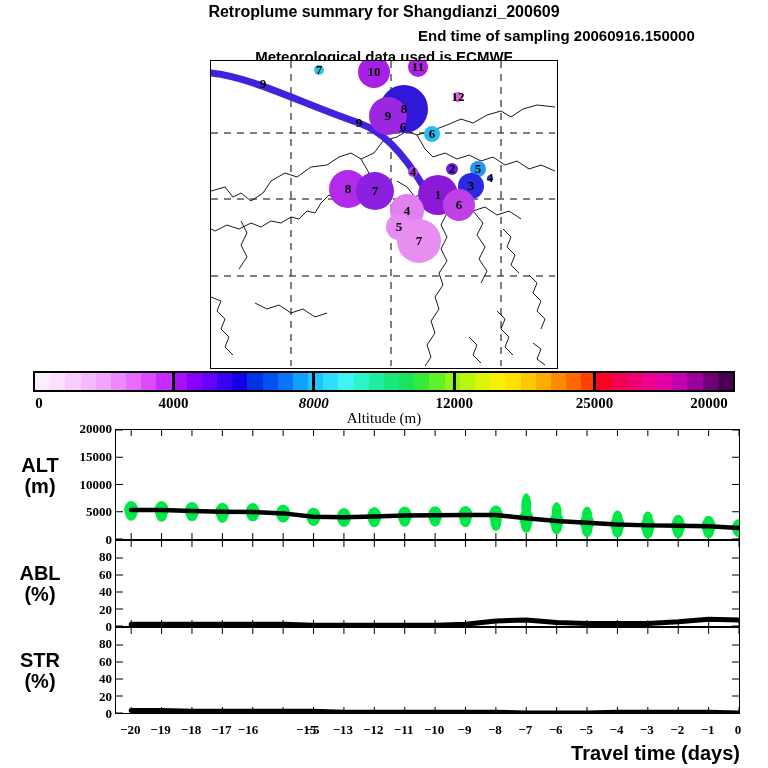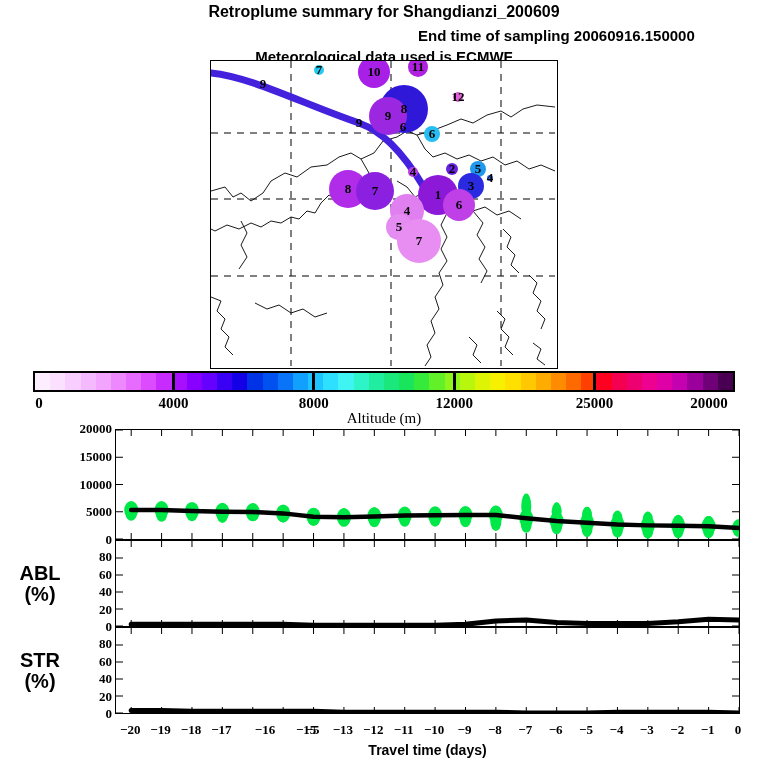--- a/index.html
+++ b/index.html
@@ -44,21 +44,21 @@
 
   .ylab{position:absolute;right:0;font-size:13px;font-weight:bold;
         transform:translateY(-50%);font-family:"Liberation Serif",serif;}
   .ylabwrap{position:absolute;left:0;width:112px;height:0;}
 
   .bigside{position:absolute;font-size:20px;font-weight:bold;
            text-align:center;width:72px;left:4px;line-height:1.05;}
 
   .xlab{position:absolute;top:722px;font-size:13px;font-weight:bold;
         transform:translateX(-50%);font-family:"Liberation Serif",serif;}
-  #xTitle{left:115px;top:742px;width:625px;text-align:center;font-size:14px;}
+  #xTitle{left:115px;top:742px;width:625px;text-align:right;font-size:20px;}
 </style>
 </head>
 <body>
 
 <div id="root">
 
   <div class="txt" id="title">Retroplume summary for Shangdianzi_200609</div>
   <div class="txt" id="endTime">End time of sampling 20060916.150000</div>
   <div class="txt" id="metLine">Meteorological data used is ECMWF</div>
 
@@ -197,21 +197,21 @@
     </div>
   <div id="cbSeps">
       <div class="cbsep" style="left: 171.9px;"></div>
       <div class="cbsep" style="left: 312.3px;"></div>
       <div class="cbsep" style="left: 452.7px;"></div>
       <div class="cbsep" style="left: 593.1px;"></div>
     </div>
   <div id="cbTicks">
       <div class="cbtick" style="left: 39px;">0</div>
       <div class="cbtick" style="left: 173.4px;">4000</div>
-      <div class="cbtick" style="left: 313.8px;">8000</div>
+      <div class="cbtick" style="left: 313.8px; font-style: italic;">8000</div>
       <div class="cbtick" style="left: 454.2px;">12000</div>
       <div class="cbtick" style="left: 594.6px;">25000</div>
       <div class="cbtick" style="left: 709px;">20000</div>
     </div>
   <div class="txt" id="cbTitle">Altitude (m)</div>
 
   <div class="panel" id="pALT">
     <svg class="psvg" id="svgALT" width="623" height="109" viewBox="0 0 623 109">
         <line x1="15.195121951219512" y1="109" x2="15.195121951219512" y2="103" stroke="#000" stroke-width="1"></line>
         <line x1="15.195121951219512" y1="0" x2="15.195121951219512" y2="6" stroke="#000" stroke-width="1"></line>
@@ -345,20 +345,24 @@
         <ellipse cx="592.609756097561" cy="100.68875" rx="5.5" ry="7.496250000000003" fill="#00e848"></ellipse>
         <ellipse cx="592.609756097561" cy="91.15125" rx="5" ry="5.041249999999998" fill="#00e848"></ellipse>
         <ellipse cx="592.609756097561" cy="88.11" rx="2.4" ry="2.2" fill="#00e848"></ellipse>
         <ellipse cx="623" cy="98.1" rx="7" ry="9" fill="#00e848"></ellipse>
         <ellipse cx="623" cy="99.735" rx="5.5" ry="4.635000000000005" fill="#00e848"></ellipse>
         <ellipse cx="623" cy="95.10249999999999" rx="5" ry="2.997499999999995" fill="#00e848"></ellipse>
         <ellipse cx="623" cy="94.105" rx="2.4" ry="2.2" fill="#00e848"></ellipse>
         <polyline points="15.195121951219512,80.115 45.58536585365854,80.115 75.97560975609755,80.9325 106.3658536585366,81.75 136.7560975609756,82.02250000000001 167.14634146341464,83.385 197.53658536585365,86.655 227.92682926829266,87.2 258.3170731707317,86.3825 288.70731707317077,85.565 319.0975609756098,85.2925 349.4878048780488,85.02 379.8780487804878,85.02 410.26829268292687,88.28999999999999 440.6585365853658,91.015 471.0487804878049,92.65 501.43902439024396,94.5575 531.829268292683,95.375 562.219512195122,95.64750000000001 592.609756097561,96.1925 623,98.1" fill="none" stroke="#000000" stroke-width="4.5" stroke-linejoin="round" stroke-linecap="round"></polyline>
       </svg>
   </div>
+  <div class="bigside" id="labALT" style="top:455px;">
+    <div>ALT</div>
+    <div>(m)</div>
+  </div>
 
   <div class="panel" id="pABL">
     <svg class="psvg" id="svgABL" width="623" height="85" viewBox="0 0 623 85">
         <line x1="15.195121951219512" y1="85" x2="15.195121951219512" y2="79" stroke="#000" stroke-width="1"></line>
         <line x1="15.195121951219512" y1="0" x2="15.195121951219512" y2="6" stroke="#000" stroke-width="1"></line>
         <line x1="45.58536585365854" y1="85" x2="45.58536585365854" y2="79" stroke="#000" stroke-width="1"></line>
         <line x1="45.58536585365854" y1="0" x2="45.58536585365854" y2="6" stroke="#000" stroke-width="1"></line>
         <line x1="75.97560975609755" y1="85" x2="75.97560975609755" y2="79" stroke="#000" stroke-width="1"></line>
         <line x1="75.97560975609755" y1="0" x2="75.97560975609755" y2="6" stroke="#000" stroke-width="1"></line>
         <line x1="106.3658536585366" y1="85" x2="106.3658536585366" y2="79" stroke="#000" stroke-width="1"></line>
@@ -522,21 +526,21 @@
       </div>
       <div class="ylabwrap" style="top: 644.4px;">
         <div class="ylab">80</div>
       </div>
     </div>
   <div id="xticksAll">
       <div class="xlab" style="left: 130.195px;">−20</div>
       <div class="xlab" style="left: 160.585px;">−19</div>
       <div class="xlab" style="left: 190.976px;">−18</div>
       <div class="xlab" style="left: 221.366px;">−17</div>
-      <div class="xlab" style="left: 265px;">−16</div>
+      <div class="xlab" style="left: 248px;">−16</div>
       <div class="xlab" style="left: 282.146px; margin-left: 24px;">−15</div>
       <div class="xlab" style="left: 312.537px;">−5</div>
       <div class="xlab" style="left: 342.927px;">−13</div>
       <div class="xlab" style="left: 373.317px;">−12</div>
       <div class="xlab" style="left: 403.707px;">−11</div>
       <div class="xlab" style="left: 434.098px;">−10</div>
       <div class="xlab" style="left: 464.488px;">−9</div>
       <div class="xlab" style="left: 494.878px;">−8</div>
       <div class="xlab" style="left: 525.268px;">−7</div>
       <div class="xlab" style="left: 555.659px;">−6</div>

